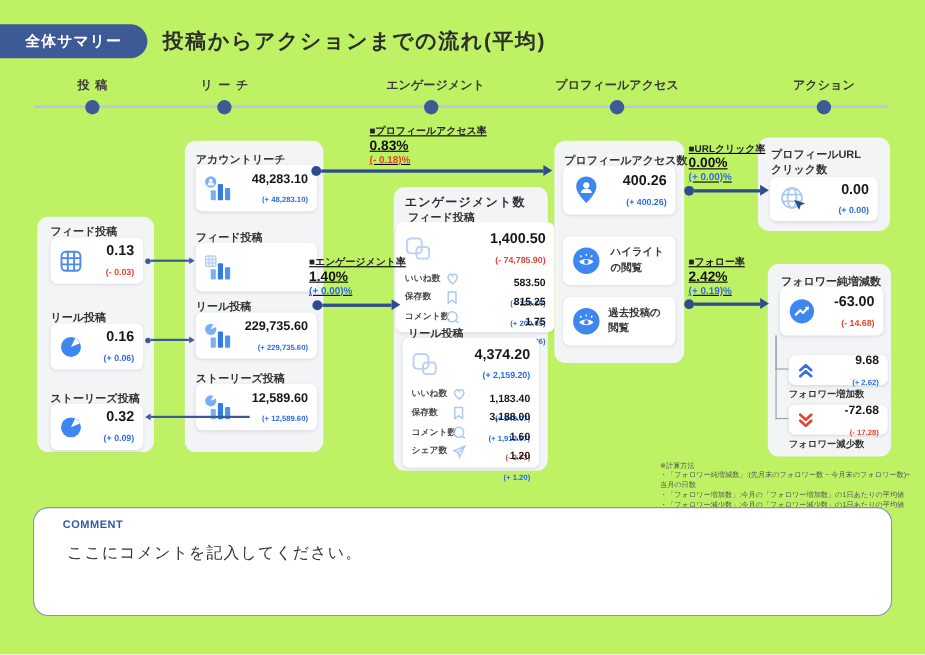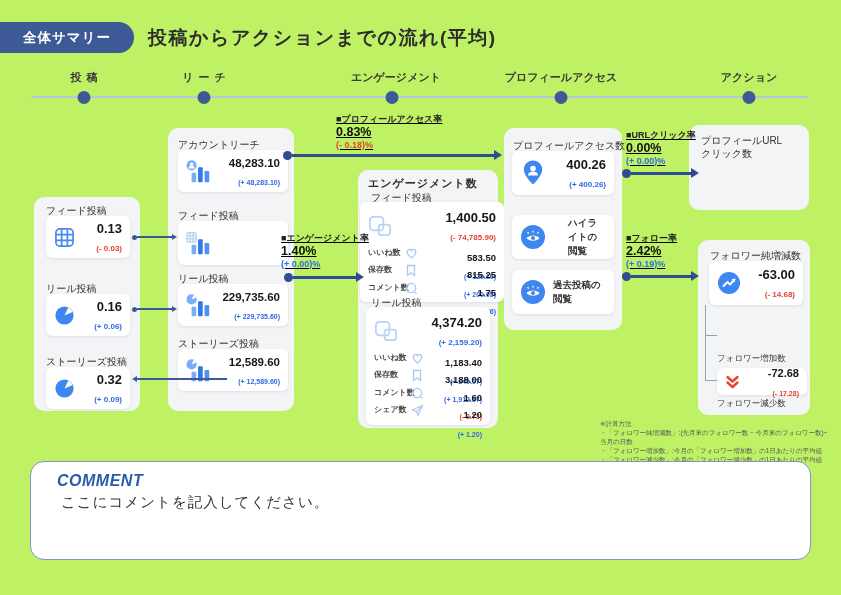--- a/index.html
+++ b/index.html
@@ -14,21 +14,21 @@
   .title { position:absolute; left:148px; top:25px; font-size:19px; font-weight:bold; color:#2d2d2d; letter-spacing:1.5px; }
 
   
   .tl-line { position:absolute; left:31px; top:96px; width:777px; height:2px; background:#b9c4dd; }
   .tl-dot  { position:absolute; top:91px; width:13px; height:13px; border-radius:50%; background:#3d5a96; transform:translateX(-50%); }
   .tl-label{ position:absolute; top:70px; transform:translateX(-50%); font-size:11px; font-weight:bold; color:#3a3a3a; white-space:nowrap; }
   .tl-label.wide { letter-spacing:5px; padding-left:5px; }
 
   
   .cont { position:absolute; background:#f3f4f6; border-radius:10px; }
-  .glabel { position:absolute; font-size:10px; font-weight:normal; color:#333; white-space:nowrap; }
+  .glabel { position:absolute; font-size:10px; font-weight:bold; color:#333; white-space:nowrap; }
   .glabel.sm { font-size:8.5px;margin-top:40px; }
   .card { position:absolute; background:#fff; border-radius:6px; box-shadow:0 1px 3px rgba(30,40,70,.10);
           display:flex; align-items:center; padding:0 8px; }
   .vcol { margin-left:auto; text-align:right; line-height:1.15; }
   .val  { font-weight:bold; color:#15171c; font-size:13px; white-space:nowrap; }
   .val.md { font-size:11.5px; }
   .val.sm { font-size:11px; }
   .chg  { font-size:8px; font-weight:bold; white-space:nowrap; }
   .chg.xs { font-size:7px; }
   .pos { color:#2d6ae3; }
@@ -61,21 +61,21 @@
   .arrow.thin .head { border-top:3.5px solid transparent; border-bottom:3.5px solid transparent; border-left:5.5px solid #3d5a96; }
   .arrow.thin .headl{ width:0; height:0; border-top:3.5px solid transparent; border-bottom:3.5px solid transparent; border-right:5.5px solid #3d5a96; flex:none; }
 
   .bracket { position:absolute; border-left:1px solid #9aa0a8; border-bottom:1px solid #9aa0a8; }
 
   
   .footnote { position:absolute; left:600px; top:419px; width:230px; font-size:6.5px; color:#555; line-height:9px; }
 
   
   .comment { position:absolute; left:30px; top:461px; width:781px; height:99px; border:1.5px solid #8094c6; border-radius:14px; background:#fff; }
-  .comment .c-title { position:absolute; left:26px; top:10px; font-size:16px; font-weight:bold; font-style:italic; color:#2b5cab; letter-spacing:.5px; }
+  .comment .c-title { position:absolute; left:26px; top:10px; font-size:10px; font-weight:bold; color:#2b5cab; letter-spacing:.5px; }
   .comment .c-body  { position:absolute; left:30px; top:31px; font-size:14.5px; color:#333; letter-spacing:1px; }
 </style>
 </head>
 <body>
 
 <div id="page">
 
   <div class="badge">全体サマリー</div>
   <div class="title">投稿からアクションまでの流れ(平均)</div>
 
@@ -292,21 +292,21 @@
     <span class="icon">
       <svg width="26" height="28" viewBox="0 0 26 28">
           <path d="M13 1.5 C7.8 1.5 3.8 5.5 3.8 10.5 C3.8 17 13 25.5 13 25.5 C13 25.5 22.2 17 22.2 10.5 C22.2 5.5 18.2 1.5 13 1.5 Z" fill="#3e86f0"></path>
           <circle cx="13" cy="9.5" r="2.8" fill="#fff"></circle>
           <path d="M8 16.5 C8 13.8 10.2 12.5 13 12.5 C15.8 12.5 18 13.8 18 16.5 Z" fill="#fff"></path>
         </svg>
     </span>
     <span class="vcol"><span class="val">400.26</span><br>
     <span class="chg pos">(+ 400.26)</span></span>
   </div>
-  <div class="card" style="left:512px;top:215px;width:102px;height:44px;gap:22px">
+  <div class="card" style="left:512px;top:215px;width:102px;height:44px;gap:9px">
     <span class="icon">
       <svg width="26" height="26" viewBox="0 0 26 26">
           <circle cx="13" cy="13" r="12" fill="#3e86f0"></circle>
           <path d="M6.5 14 C9 10.5 17 10.5 19.5 14 C17 17.5 9 17.5 6.5 14 Z" fill="#fff"></path>
           <circle cx="13" cy="14" r="2" fill="#3e86f0"></circle>
           <path d="M8.6 9.6 L7.6 8.2 M13 8.6 L13 6.8 M17.4 9.6 L18.4 8.2" stroke="#fff" stroke-width="1.4"></path>
         </svg>
     </span>
     <span style="font-size:9.5px;font-weight:bold;color:#333;line-height:1.5">ハイライトの閲覧</span>
   </div>
@@ -318,38 +318,59 @@
           <circle cx="13" cy="14" r="2" fill="#3e86f0"></circle>
           <path d="M8.6 9.6 L7.6 8.2 M13 8.6 L13 6.8 M17.4 9.6 L18.4 8.2" stroke="#fff" stroke-width="1.4"></path>
         </svg>
     </span>
     <span style="font-size:9.5px;font-weight:bold;color:#333;line-height:1.5">過去投稿の閲覧</span>
   </div>
 
   <div class="cont" style="left:689px;top:125px;width:120px;height:85px"></div>
   <div class="glabel" style="left:701px;top:134px">プロフィールURL</div>
   <div class="glabel" style="left:701px;top:147px">クリック数</div>
+  <div class="card" style="left:700px;top:161px;width:98px;height:40px">
+    <span class="icon">
+      <svg width="26" height="26" viewBox="0 0 26 26">
+          <circle cx="12" cy="12" r="9" fill="none" stroke="#a9c8f2" stroke-width="1.6"></circle>
+          <ellipse cx="12" cy="12" rx="4" ry="9" fill="none" stroke="#a9c8f2" stroke-width="1.6"></ellipse>
+          <path d="M3.5 9 H20.5 M3.5 15 H20.5" stroke="#a9c8f2" stroke-width="1.6" fill="none"></path>
+          <path d="M14 13.5 L24 17 L20 18.6 L18.4 22.8 Z" fill="#2b4d8f"></path>
+        </svg>
+    </span>
+    <span class="vcol"><span class="val">0.00</span><br>
+    <span class="chg pos">(+ 0.00)</span></span>
+  </div>
 
   <div class="cont" style="left:698px;top:240px;width:112px;height:175px"></div>
   <div class="glabel" style="left:710px;top:249px">フォロワー純増減数</div>
   <div class="card" style="left:709px;top:261px;width:94px;height:44px">
     <span class="icon">
       <svg width="24" height="24" viewBox="0 0 24 24">
           <circle cx="12" cy="12" r="11" fill="#3e86f0"></circle>
           <path d="M6.5 15 L10.5 11 L13 13.5 L17.5 8.5" fill="none" stroke="#fff" stroke-width="2" stroke-linecap="round" stroke-linejoin="round"></path>
           <path d="M14.5 8 L18 8 L18 11.5 Z" fill="#fff"></path>
         </svg>
     </span>
     <span class="vcol"><span class="val">-63.00</span><br>
     <span class="chg neg">(- 14.68)</span></span>
   </div>
   <div class="bracket" style="left:705px;top:305px;width:12px;height:31px"></div>
   <div class="bracket" style="left:705px;top:305px;width:12px;height:76px"></div>
 
   <div class="glabel sm" style="left:717px;top:313px">フォロワー増加数</div>
+  <div class="card" style="left:717px;top:323px;width:90px;height:27px">
+    <span class="icon">
+      <svg width="15" height="14" viewBox="0 0 15 14">
+          <path d="M2.5 6.5 L7.5 2 L12.5 6.5 M2.5 12 L7.5 7.5 L12.5 12" fill="none" stroke="#3d6ce0" stroke-width="2.4" stroke-linecap="round" stroke-linejoin="round"></path>
+        </svg>
+    </span>
+    <span class="vcol"><span class="val sm">9.68</span><br>
+    <span class="chg xs pos">(+ 2.62)</span></span>
+  </div>
   <div class="glabel sm" style="left:717px;top:358px">フォロワー減少数</div>
   <div class="card" style="left:717px;top:368px;width:90px;height:27px">
     <span class="icon">
       <svg width="15" height="14" viewBox="0 0 15 14">
           <path d="M2.5 2 L7.5 6.5 L12.5 2 M2.5 7.5 L7.5 12 L12.5 7.5" fill="none" stroke="#e2452f" stroke-width="2.4" stroke-linecap="round" stroke-linejoin="round"></path>
         </svg>
     </span>
     <span class="vcol"><span class="val sm">-72.68</span><br>
     <span class="chg xs neg">(- 17.28)</span></span>
   </div>

